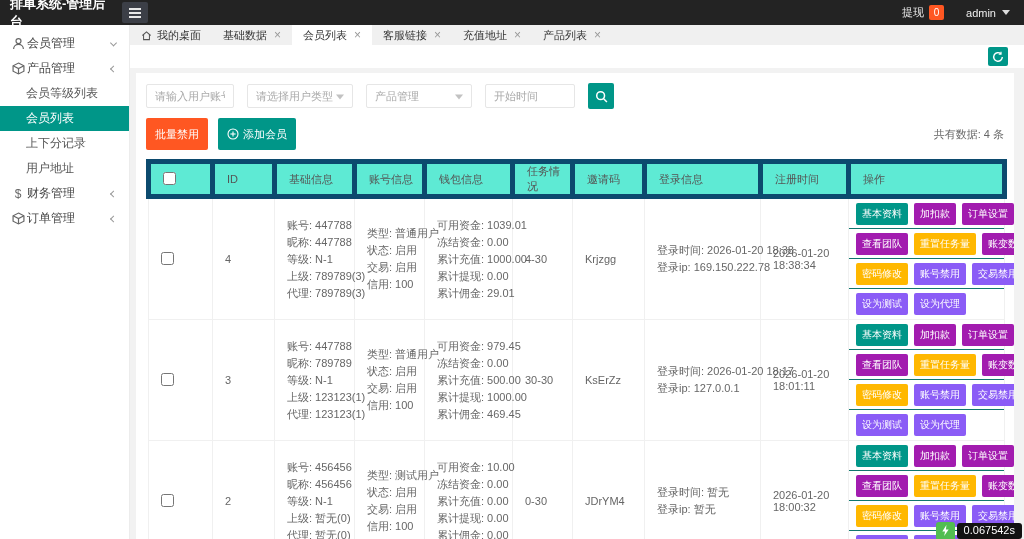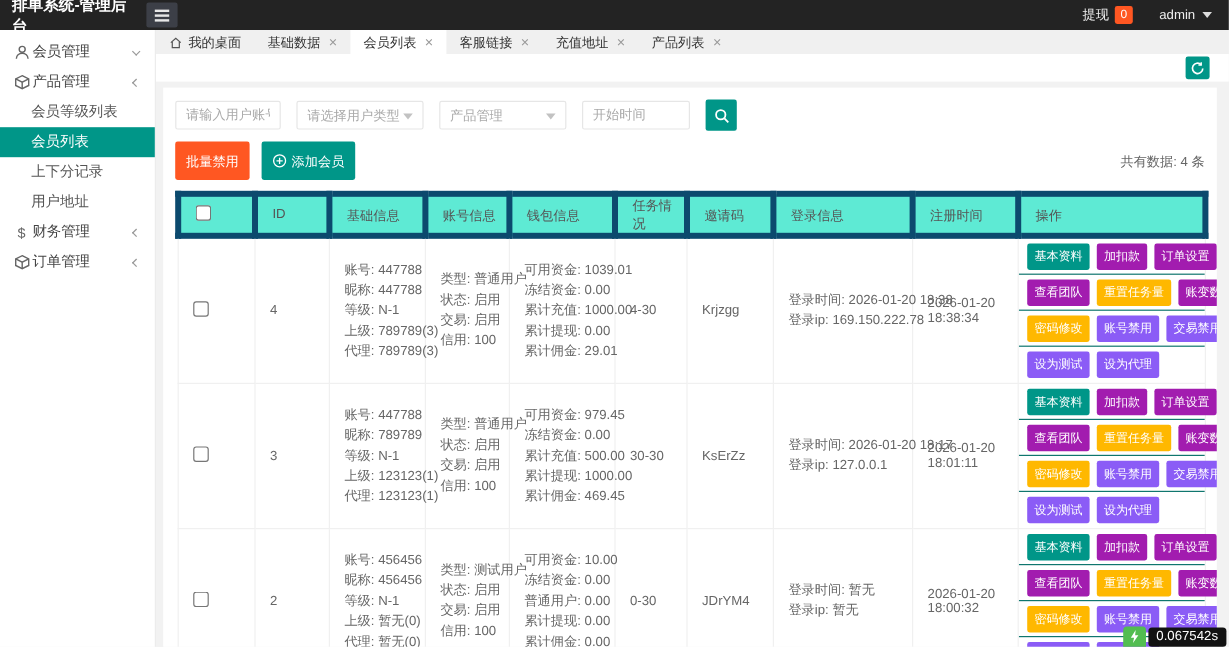--- a/index.html
+++ b/index.html
@@ -378,21 +378,21 @@
             </td>
             <td>
               <div class="info-line">类型: 测试用户</div>
               <div class="info-line">状态: 启用</div>
               <div class="info-line">交易: 启用</div>
               <div class="info-line">信用: 100</div>
             </td>
             <td>
               <div class="info-line">可用资金: 10.00</div>
               <div class="info-line">冻结资金: 0.00</div>
-              <div class="info-line">普通用户: 0.00</div>
+              <div class="info-line">累计充值: 0.00</div>
               <div class="info-line">累计提现: 0.00</div>
               <div class="info-line">累计佣金: 0.00</div>
             </td>
             <td>0-30</td>
             <td>JDrYM4</td>
             <td>
               <div class="info-line">登录时间: 暂无</div>
               <div class="info-line">登录ip: 暂无</div>
             </td>
             <td>2026-01-20 18:00:32</td>

